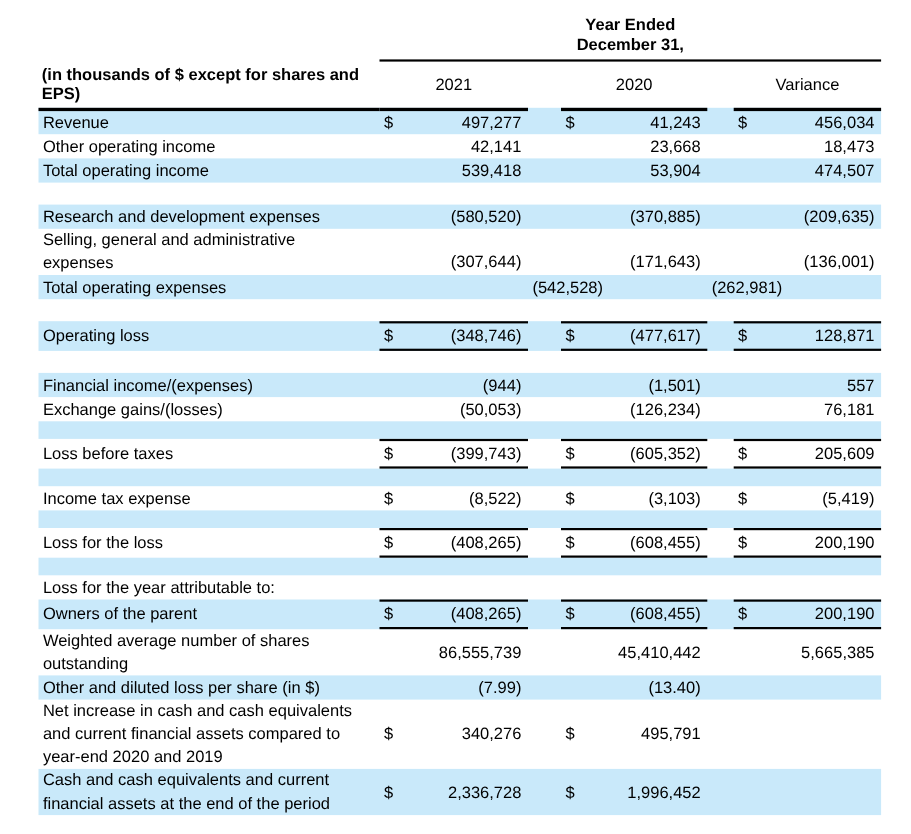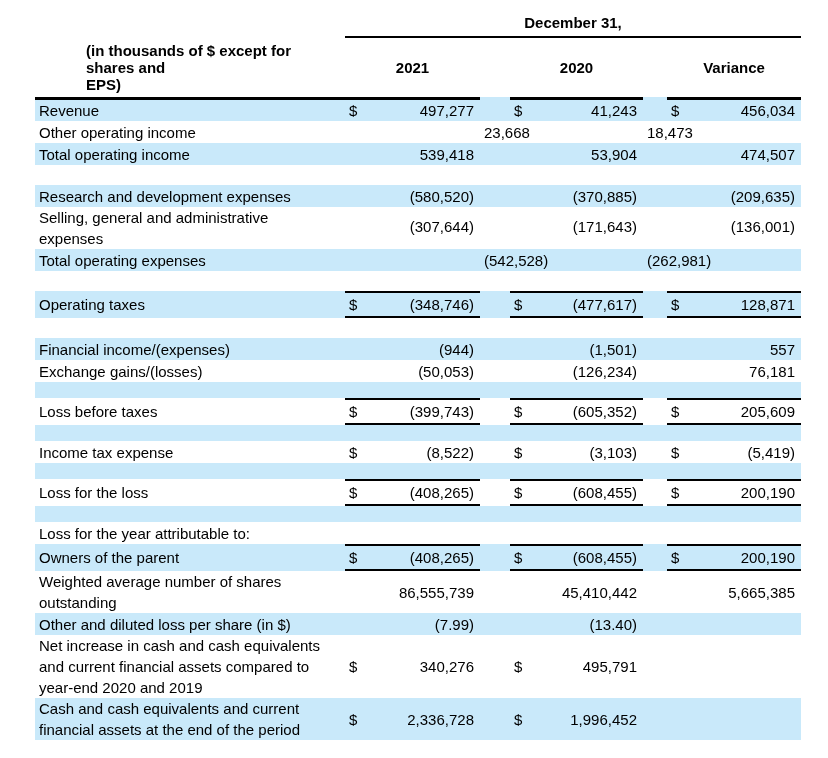--- a/index.html
+++ b/index.html
@@ -9,52 +9,53 @@
   .tbl { margin-left:35px; width:766px; }
 
   .grid { display:grid; grid-template-columns:310px 135px 30px 133px 24px 134px; }
 
   
   .period-cell { grid-column:2 / 7; text-align:center; font-weight:bold;
                  line-height:18px; padding:2px 0 4px 0; }
   .underline-cell { grid-column:2 / 7; border-bottom:2px solid #000; height:0; }
   .years-row { min-height:40px; }
   .unit-note { white-space:pre-line; font-weight:bold; line-height:17px;
-               align-self:end; padding:4px 2px 4px 3px;margin-left:48px; }
-  .year-cell { align-self:center; text-align:center; font-weight:bold; }
+               align-self:end; padding:4px 2px 4px 3px; }
+  .year-cell { align-self:center; text-align:center; font-weight:normal; }
   .year-cell.c1 { grid-column:2; } .year-cell.c2 { grid-column:4; } .year-cell.c3 { grid-column:6; }
 
   
   .row { min-height:22px; }
   .row.hl  { background:var(--hl); }
   .row.bold { font-weight:normal; }
   .cell-label { white-space:pre-line; line-height:21px; display:flex;
                 align-items:center; padding:0 2px 0 4px; }
   .grp { display:flex; justify-content:space-between; align-items:center;
          line-height:21px; box-sizing:border-box; }
   .grp .cur { padding-left:4px; }
   .grp .val { padding-right:6px; font-variant-numeric:tabular-nums; }
   .spacer { }
   .row.valign-bottom .cell-label { align-items:flex-end; }
-  .row.valign-bottom .grp { align-items:flex-end; padding-bottom:12px; }
+  .row.valign-bottom .grp { align-items:flex-end; padding-bottom:1px; }
   .row.border-thick-top > .cell-label,
   .row.border-thick-top > .grp { border-top:3px solid #000; }
   .row.border-totals { min-height:27px; }
   .row.border-totals > .grp { border-top:2px solid #000; border-bottom:2px solid #000; }
   .blank-row { height:20px; }
   .blank-row.hl { height:16px; background:var(--hl); }
 </style>
 </head>
 <body>
 
 <div class="sheet">
   <div class="tbl">
 
     <div class="grid">
       <div class="period-cell">
+        <div>Year Ended</div>
         <div>December 31,</div>
       </div>
     </div>
     <div class="grid">
       <div class="underline-cell"></div>
     </div>
 
     <div class="grid years-row">
       <div class="unit-note">(in thousands of $ except for shares and
 EPS)</div>
@@ -76,20 +77,24 @@
       <span class="val">41,243</span>
     </div>
     <div class="spacer"></div>
     <div class="grp g3">
       <span class="cur">$</span>
       <span class="val">456,034</span>
     </div>
   </div>
         <div class="grid row">
     <div class="cell-label">Other operating income</div>
+    <div class="grp g1">
+      <span class="cur"></span>
+      <span class="val">42,141</span>
+    </div>
     <div class="spacer"></div>
     <div class="grp g2">
       <span class="cur"></span>
       <span class="val">23,668</span>
     </div>
     <div class="spacer"></div>
     <div class="grp g3">
       <span class="cur"></span>
       <span class="val">18,473</span>
     </div>
@@ -155,21 +160,21 @@
       <span class="val">(542,528)</span>
     </div>
     <div class="spacer"></div>
     <div class="grp g3">
       <span class="cur"></span>
       <span class="val">(262,981)</span>
     </div>
   </div>
         <div class="blank-row"></div>
         <div class="grid row hl bold border-totals">
-    <div class="cell-label">Operating taxes</div>
+    <div class="cell-label">Operating loss</div>
     <div class="grp g1">
       <span class="cur">$</span>
       <span class="val">(348,746)</span>
     </div>
     <div class="spacer"></div>
     <div class="grp g2">
       <span class="cur">$</span>
       <span class="val">(477,617)</span>
     </div>
     <div class="spacer"></div>

